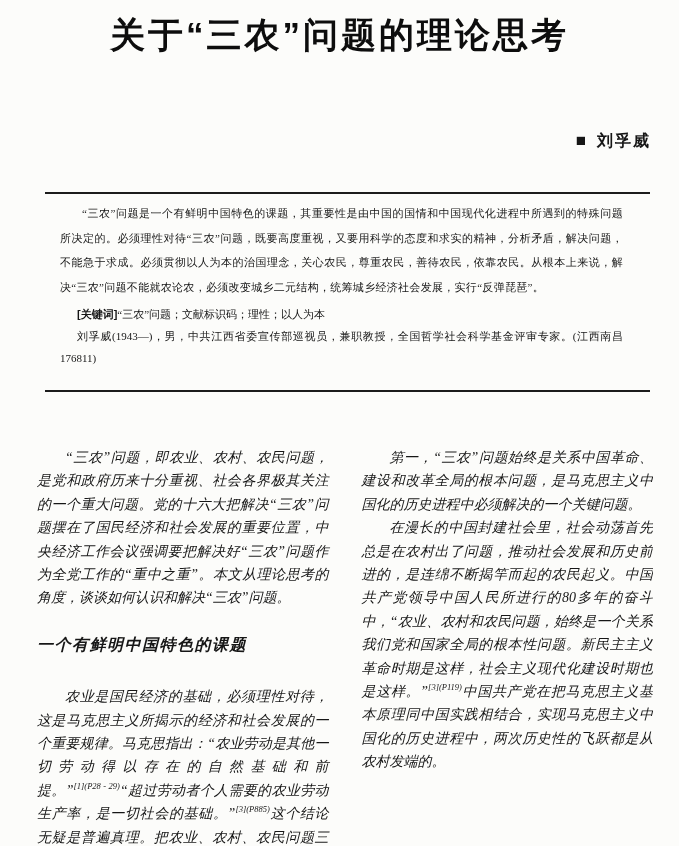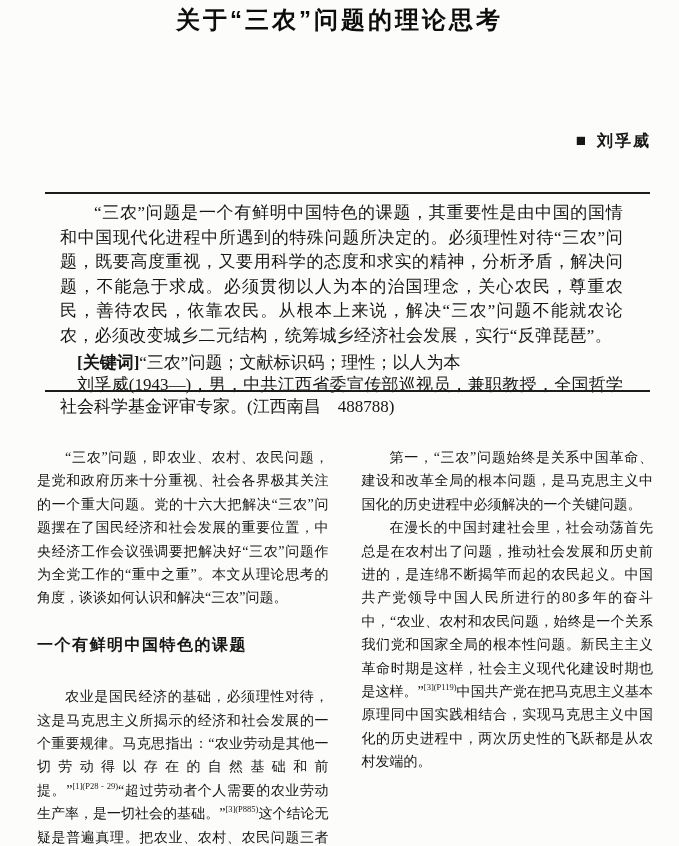--- a/index.html
+++ b/index.html
@@ -8,24 +8,24 @@
     width: 679px;
     height: 846px;
     background: #fcfcfa;
     color: #161616;
     font-family: "Liberation Serif", "DejaVu Serif", serif;
     overflow: hidden;
     box-sizing: border-box;
   }
   .article-title {
     margin: 0;
-    padding-top: 4px;
+    padding-top: 12px;
     text-align: center;
     font-family: "Liberation Sans", "DejaVu Sans", sans-serif;
-    font-size: 24px;
+    font-size: 35px;
     font-weight: 700;
     letter-spacing: 3px;
     color: #0d0d0d;
   }
   .author-row {
     position: absolute;
     top: 131px;
     right: 28px;
     display: flex;
     align-items: center;
@@ -47,47 +47,48 @@
     height: 2px;
     background: #1c1c1c;
   }
   .rule-top { top: 192px; }
   .rule-bottom { top: 390px; }
   .front-matter {
     position: absolute;
     top: 201px;
     left: 60px;
     right: 56px;
-    font-size: 17px;
+    font-size: 11px;
     line-height: 24.5px;
     text-align: justify;
   }
   .abstract-text {
     margin: 0;
     text-indent: 2em;
     letter-spacing: 0.3px;
   }
   .meta-block { margin-top: 4px; line-height: 22px; }
   .meta-line { margin: 0; text-indent: 17px; }
   .meta-label {
     font-weight: 700;
-    font-family: Liberation Serif, serif;
+    font-family: Liberation Sans, sans-serif;
   }
   .meta-group { margin-right: 1.6em; }
   .meta-group:last-child { margin-right: 0; }
   .author-bio { margin: 0; text-indent: 17px; }
   .body-columns {
     position: absolute;
     top: 446px;
     left: 37px;
     right: 26px;
     bottom: 0;
     display: flex;
     gap: 33px;
     overflow: hidden;
+    font-style: italic;
   }
   .column {
     flex: 1 1 0;
     font-size: 14px;
     line-height: 23.4px;
     text-align: justify;
   }
   .column p { margin: 0; }
   .para-indent { text-indent: 2em; }
   .section-heading {
@@ -117,21 +118,21 @@
     <span class="author-marker">■</span>
     <span class="author-name">刘孚威</span>
   </div>
 
   <div class="rule rule-top"></div>
 
   <div class="front-matter">
     <p class="abstract-text">“三农”问题是一个有鲜明中国特色的课题，其重要性是由中国的国情和中国现代化进程中所遇到的特殊问题所决定的。必须理性对待“三农”问题，既要高度重视，又要用科学的态度和求实的精神，分析矛盾，解决问题，不能急于求成。必须贯彻以人为本的治国理念，关心农民，尊重农民，善待农民，依靠农民。从根本上来说，解决“三农”问题不能就农论农，必须改变城乡二元结构，统筹城乡经济社会发展，实行“反弹琵琶”。</p>
     <div class="meta-block">
       <p class="meta-line"><span class="meta-label">[关键词]</span><span>“三农”问题；文献标识码；理性；以人为本</span></p>
-      <p class="author-bio">刘孚威(1943—)，男，中共江西省委宣传部巡视员，兼职教授，全国哲学社会科学基金评审专家。(江西南昌　488788)</p>
+      <p class="author-bio">刘孚威(1943—)，男，中共江西省委宣传部巡视员，兼职教授，全国哲学社会科学基金评审专家。(江西南昌　176811)</p>
     </div>
   </div>
 
   <div class="rule rule-bottom"></div>
 
   <div class="body-columns">
     <div class="column">
       <p class="para-indent">“三农”问题，即农业、农村、农民问题，是党和政府历来十分重视、社会各界极其关注的一个重大问题。党的十六大把解决“三农”问题摆在了国民经济和社会发展的重要位置，中央经济工作会议强调要把解决好“三农”问题作为全党工作的“重中之重”。本文从理论思考的角度，谈谈如何认识和解决“三农”问题。</p>
       <h2 class="section-heading">一个有鲜明中国特色的课题</h2>
       <p class="para-indent"><span>农业是国民经济的基础，必须理性对待，这是马克思主义所揭示的经济和社会发展的一个重要规律。马克思指出：“农业劳动是其他一切劳动得以存在的自然基础和前提。”</span><sup class="citation">[1](P28 - 29)</sup><span>“超过劳动者个人需要的农业劳动生产率，是一切社会的基础。”</span><sup class="citation">[3](P885)</sup><span>这个结论无疑是普遍真理。把农业、农村、农民问题三者联系起来，作为一个整</span></p>

